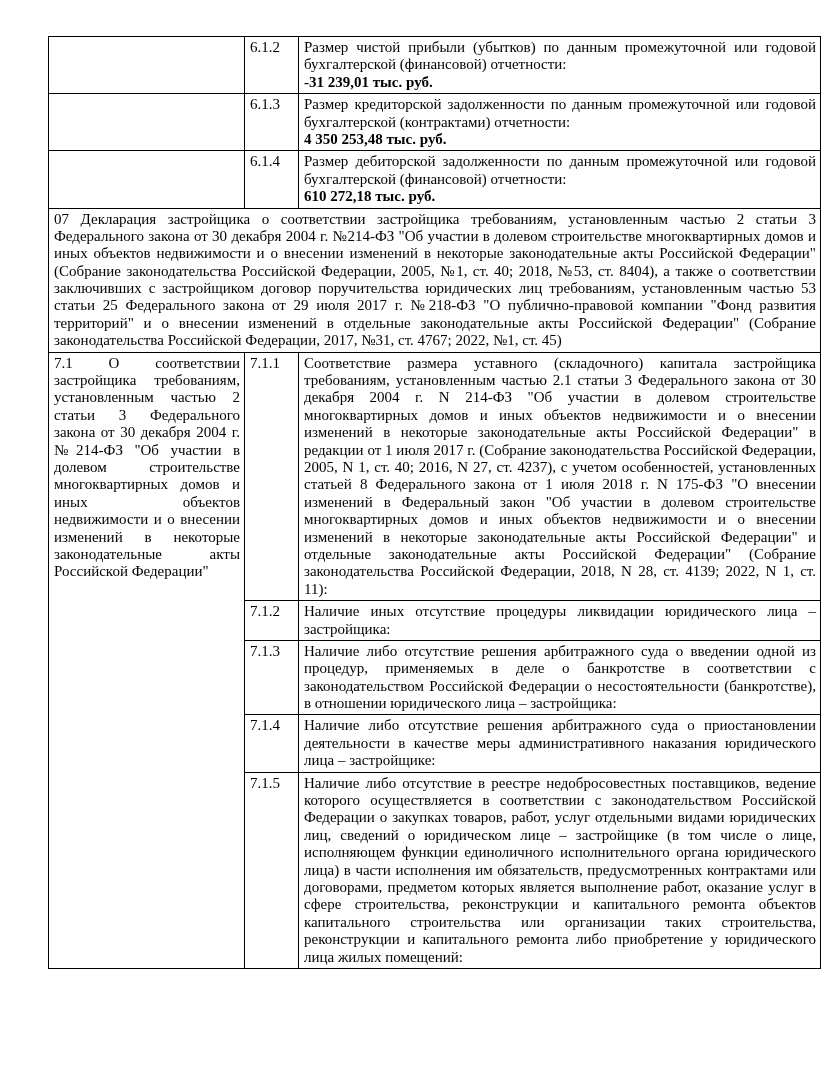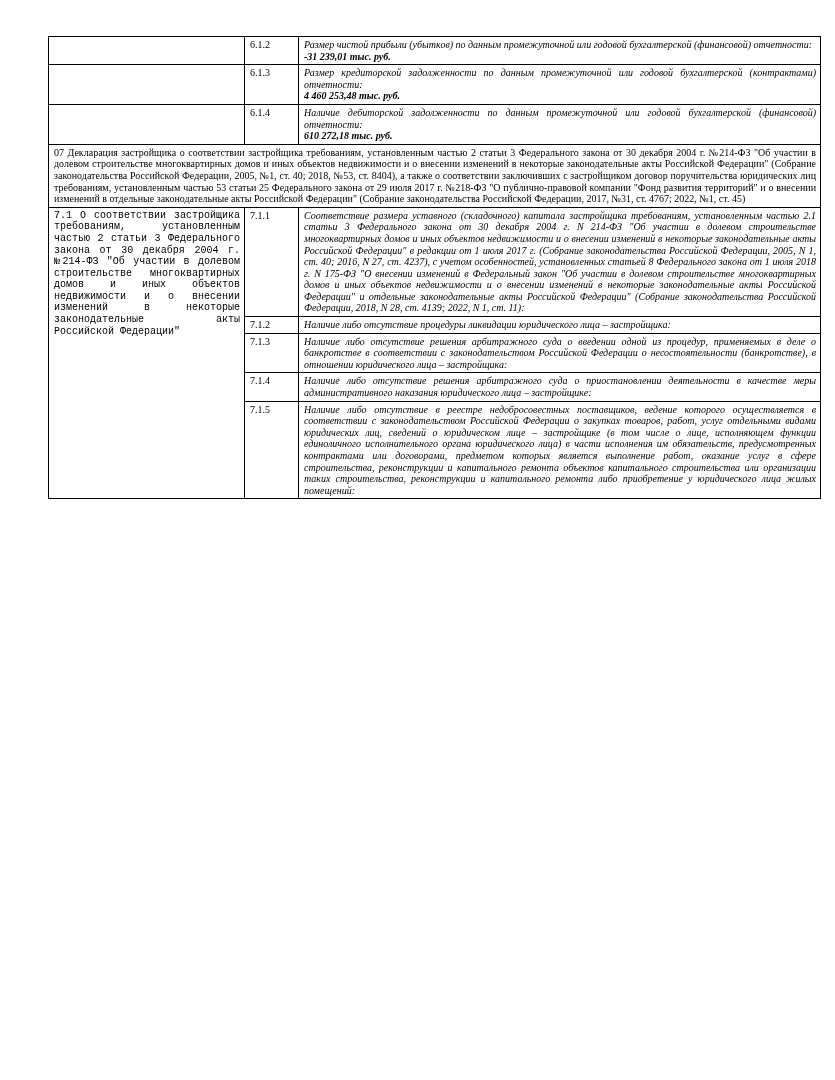--- a/index.html
+++ b/index.html
@@ -24,29 +24,29 @@
   }
   table.doc {
     width: 742px;
     border-collapse: collapse;
     table-layout: fixed;
   }
   table.doc td {
     border: 1px solid #000000;
     vertical-align: top;
     padding: 2px 4px 2px 5px;
-    font-size: 10px;
+    font-size: 15px;
     line-height: 1.16;
     text-align: justify;
     text-justify: inter-word;
     hyphens: manual;
   }
-  td.c1 { width: 186px; font-family: Liberation Mono, monospace; }
+  td.c1 { width: 186px; }
   td.c2 { width: 44px; text-align: left; vertical-align: middle; }
-  td.c3 { width: 512px; font-style: italic; }
+  td.c3 { width: 512px; }
   td.full { width: 742px; }
   .mid { vertical-align: middle; margin-top: 32px; }
   .blk { display: block; }
   .val { font-weight: bold; display: block; }
 </style>
 </head>
 <body>
 
 <div class="page">
   <table class="doc">
@@ -57,42 +57,42 @@
         <td class="c3">
           <span class="blk">Размер чистой прибыли (убытков) по данным промежуточной или годовой бухгалтерской (финансовой) отчетности:</span>
           <span class="val">-31 239,01 тыс. руб.</span>
         </td>
       </tr>
       <tr>
         <td class="c1"></td>
         <td class="c2">6.1.3</td>
         <td class="c3">
           <span class="blk">Размер кредиторской задолженности по данным промежуточной или годовой бухгалтерской (контрактами) отчетности:</span>
-          <span class="val">4 460 253,48 тыс. руб.</span>
+          <span class="val">4 350 253,48 тыс. руб.</span>
         </td>
       </tr>
       <tr>
         <td class="c1"></td>
         <td class="c2">6.1.4</td>
         <td class="c3">
-          <span class="blk">Наличие дебиторской задолженности по данным промежуточной или годовой бухгалтерской (финансовой) отчетности:</span>
+          <span class="blk">Размер дебиторской задолженности по данным промежуточной или годовой бухгалтерской (финансовой) отчетности:</span>
           <span class="val">610 272,18 тыс. руб.</span>
         </td>
       </tr>
       <tr>
         <td class="full" colspan="3">07 Декларация застройщика о соответствии застройщика требованиям, установленным частью 2 статьи 3 Федерального закона от 30 декабря 2004 г. №214-ФЗ "Об участии в долевом строительстве многоквартирных домов и иных объектов недвижимости и о внесении изменений в некоторые законодательные акты Российской Федерации" (Собрание законодательства Российской Федерации, 2005, №1, ст. 40; 2018, №53, ст. 8404), а также о соответствии заключивших с застройщиком договор поручительства юридических лиц требованиям, установленным частью 53 статьи 25 Федерального закона от 29 июля 2017 г. №218-ФЗ "О публично-правовой компании "Фонд развития территорий" и о внесении изменений в отдельные законодательные акты Российской Федерации" (Собрание законодательства Российской Федерации, 2017, №31, ст. 4767; 2022, №1, ст. 45)</td>
       </tr>
       <tr>
         <td class="c1" rowspan="5">7.1 О соответствии застройщика требованиям, установленным частью 2 статьи 3 Федерального закона от 30 декабря 2004 г. №214-ФЗ "Об участии в долевом строительстве многоквартирных домов и иных объектов недвижимости и о внесении изменений в некоторые законодательные акты Российской Федерации"</td>
         <td class="c2 mid">7.1.1</td>
         <td class="c3">Соответствие размера уставного (складочного) капитала застройщика требованиям, установленным частью 2.1 статьи 3 Федерального закона от 30 декабря 2004 г. N 214-ФЗ "Об участии в долевом строительстве многоквартирных домов и иных объектов недвижимости и о внесении изменений в некоторые законодательные акты Российской Федерации" в редакции от 1 июля 2017 г. (Собрание законодательства Российской Федерации, 2005, N 1, ст. 40; 2016, N 27, ст. 4237), с учетом особенностей, установленных статьей 8 Федерального закона от 1 июля 2018 г. N 175-ФЗ "О внесении изменений в Федеральный закон "Об участии в долевом строительстве многоквартирных домов и иных объектов недвижимости и о внесении изменений в некоторые законодательные акты Российской Федерации" и отдельные законодательные акты Российской Федерации" (Собрание законодательства Российской Федерации, 2018, N 28, ст. 4139; 2022, N 1, ст. 11):</td>
       </tr>
       <tr>
         <td class="c2 mid">7.1.2</td>
-        <td class="c3">Наличие либо отсутствие процедуры ликвидации юридического лица – застройщика:</td>
+        <td class="c3">Наличие иных отсутствие процедуры ликвидации юридического лица – застройщика:</td>
       </tr>
       <tr>
         <td class="c2 mid">7.1.3</td>
         <td class="c3">Наличие либо отсутствие решения арбитражного суда о введении одной из процедур, применяемых в деле о банкротстве в соответствии с законодательством Российской Федерации о несостоятельности (банкротстве), в отношении юридического лица – застройщика:</td>
       </tr>
       <tr>
         <td class="c2 mid">7.1.4</td>
         <td class="c3">Наличие либо отсутствие решения арбитражного суда о приостановлении деятельности в качестве меры административного наказания юридического лица – застройщике:</td>
       </tr>
       <tr>

